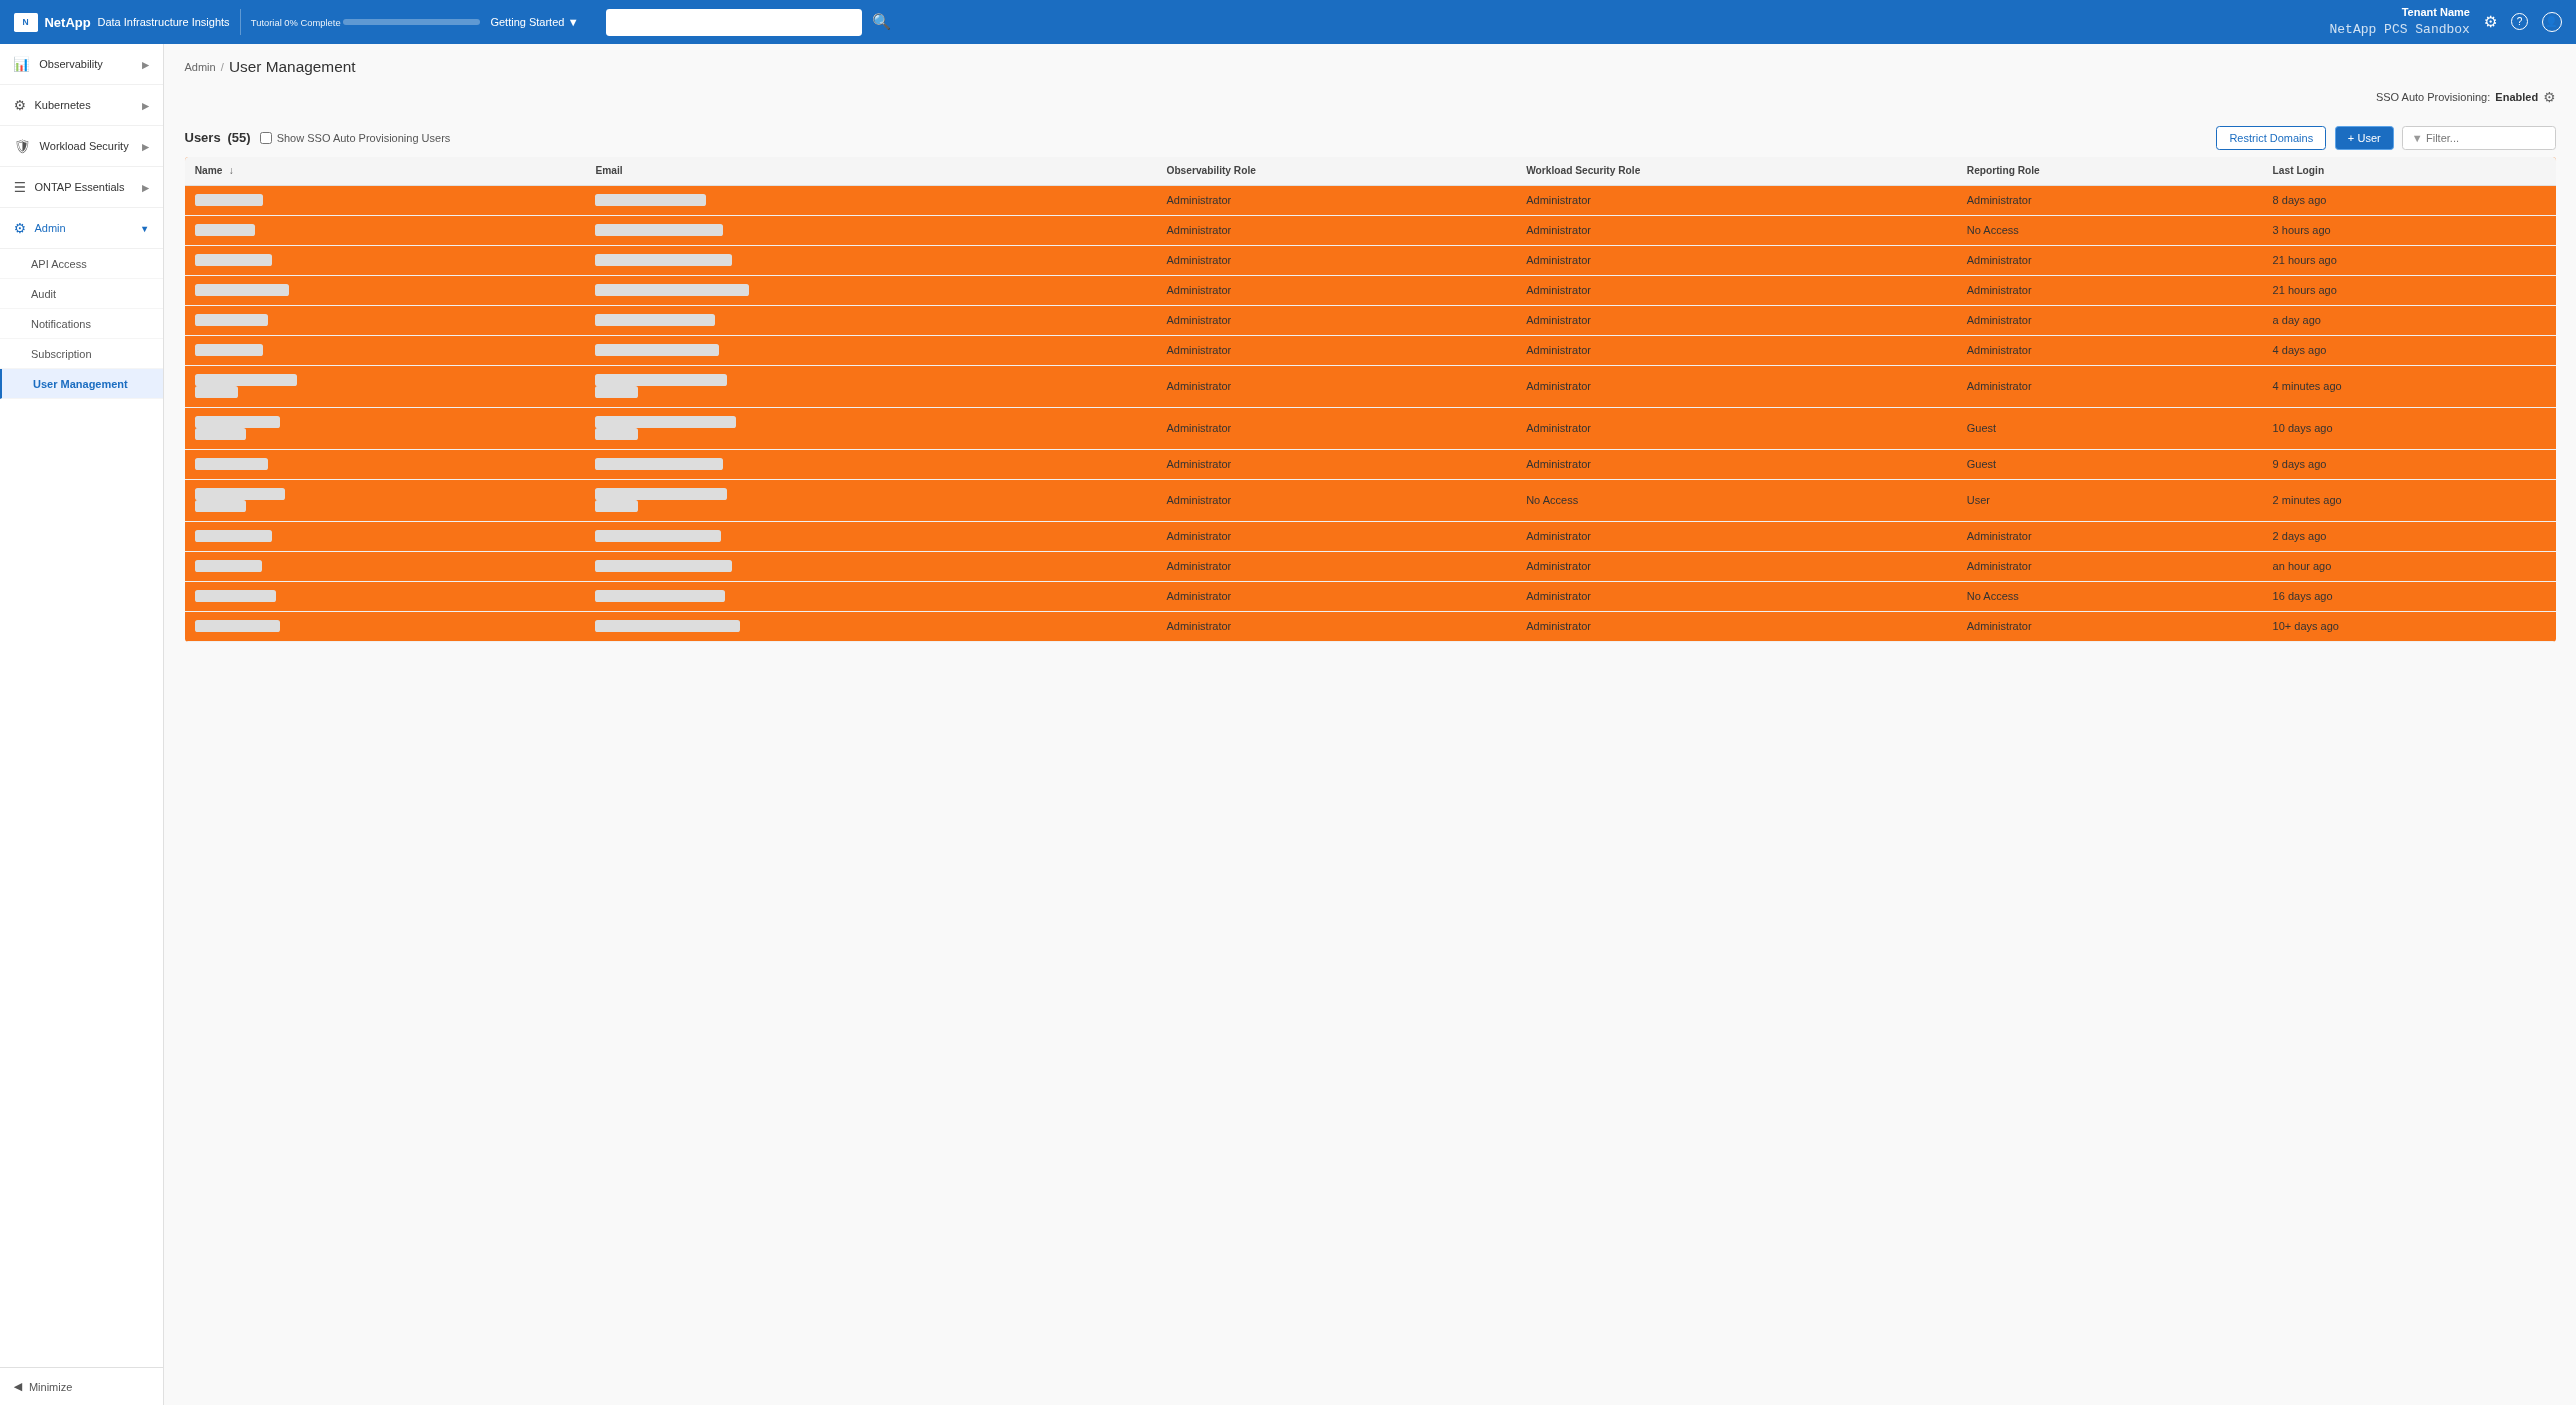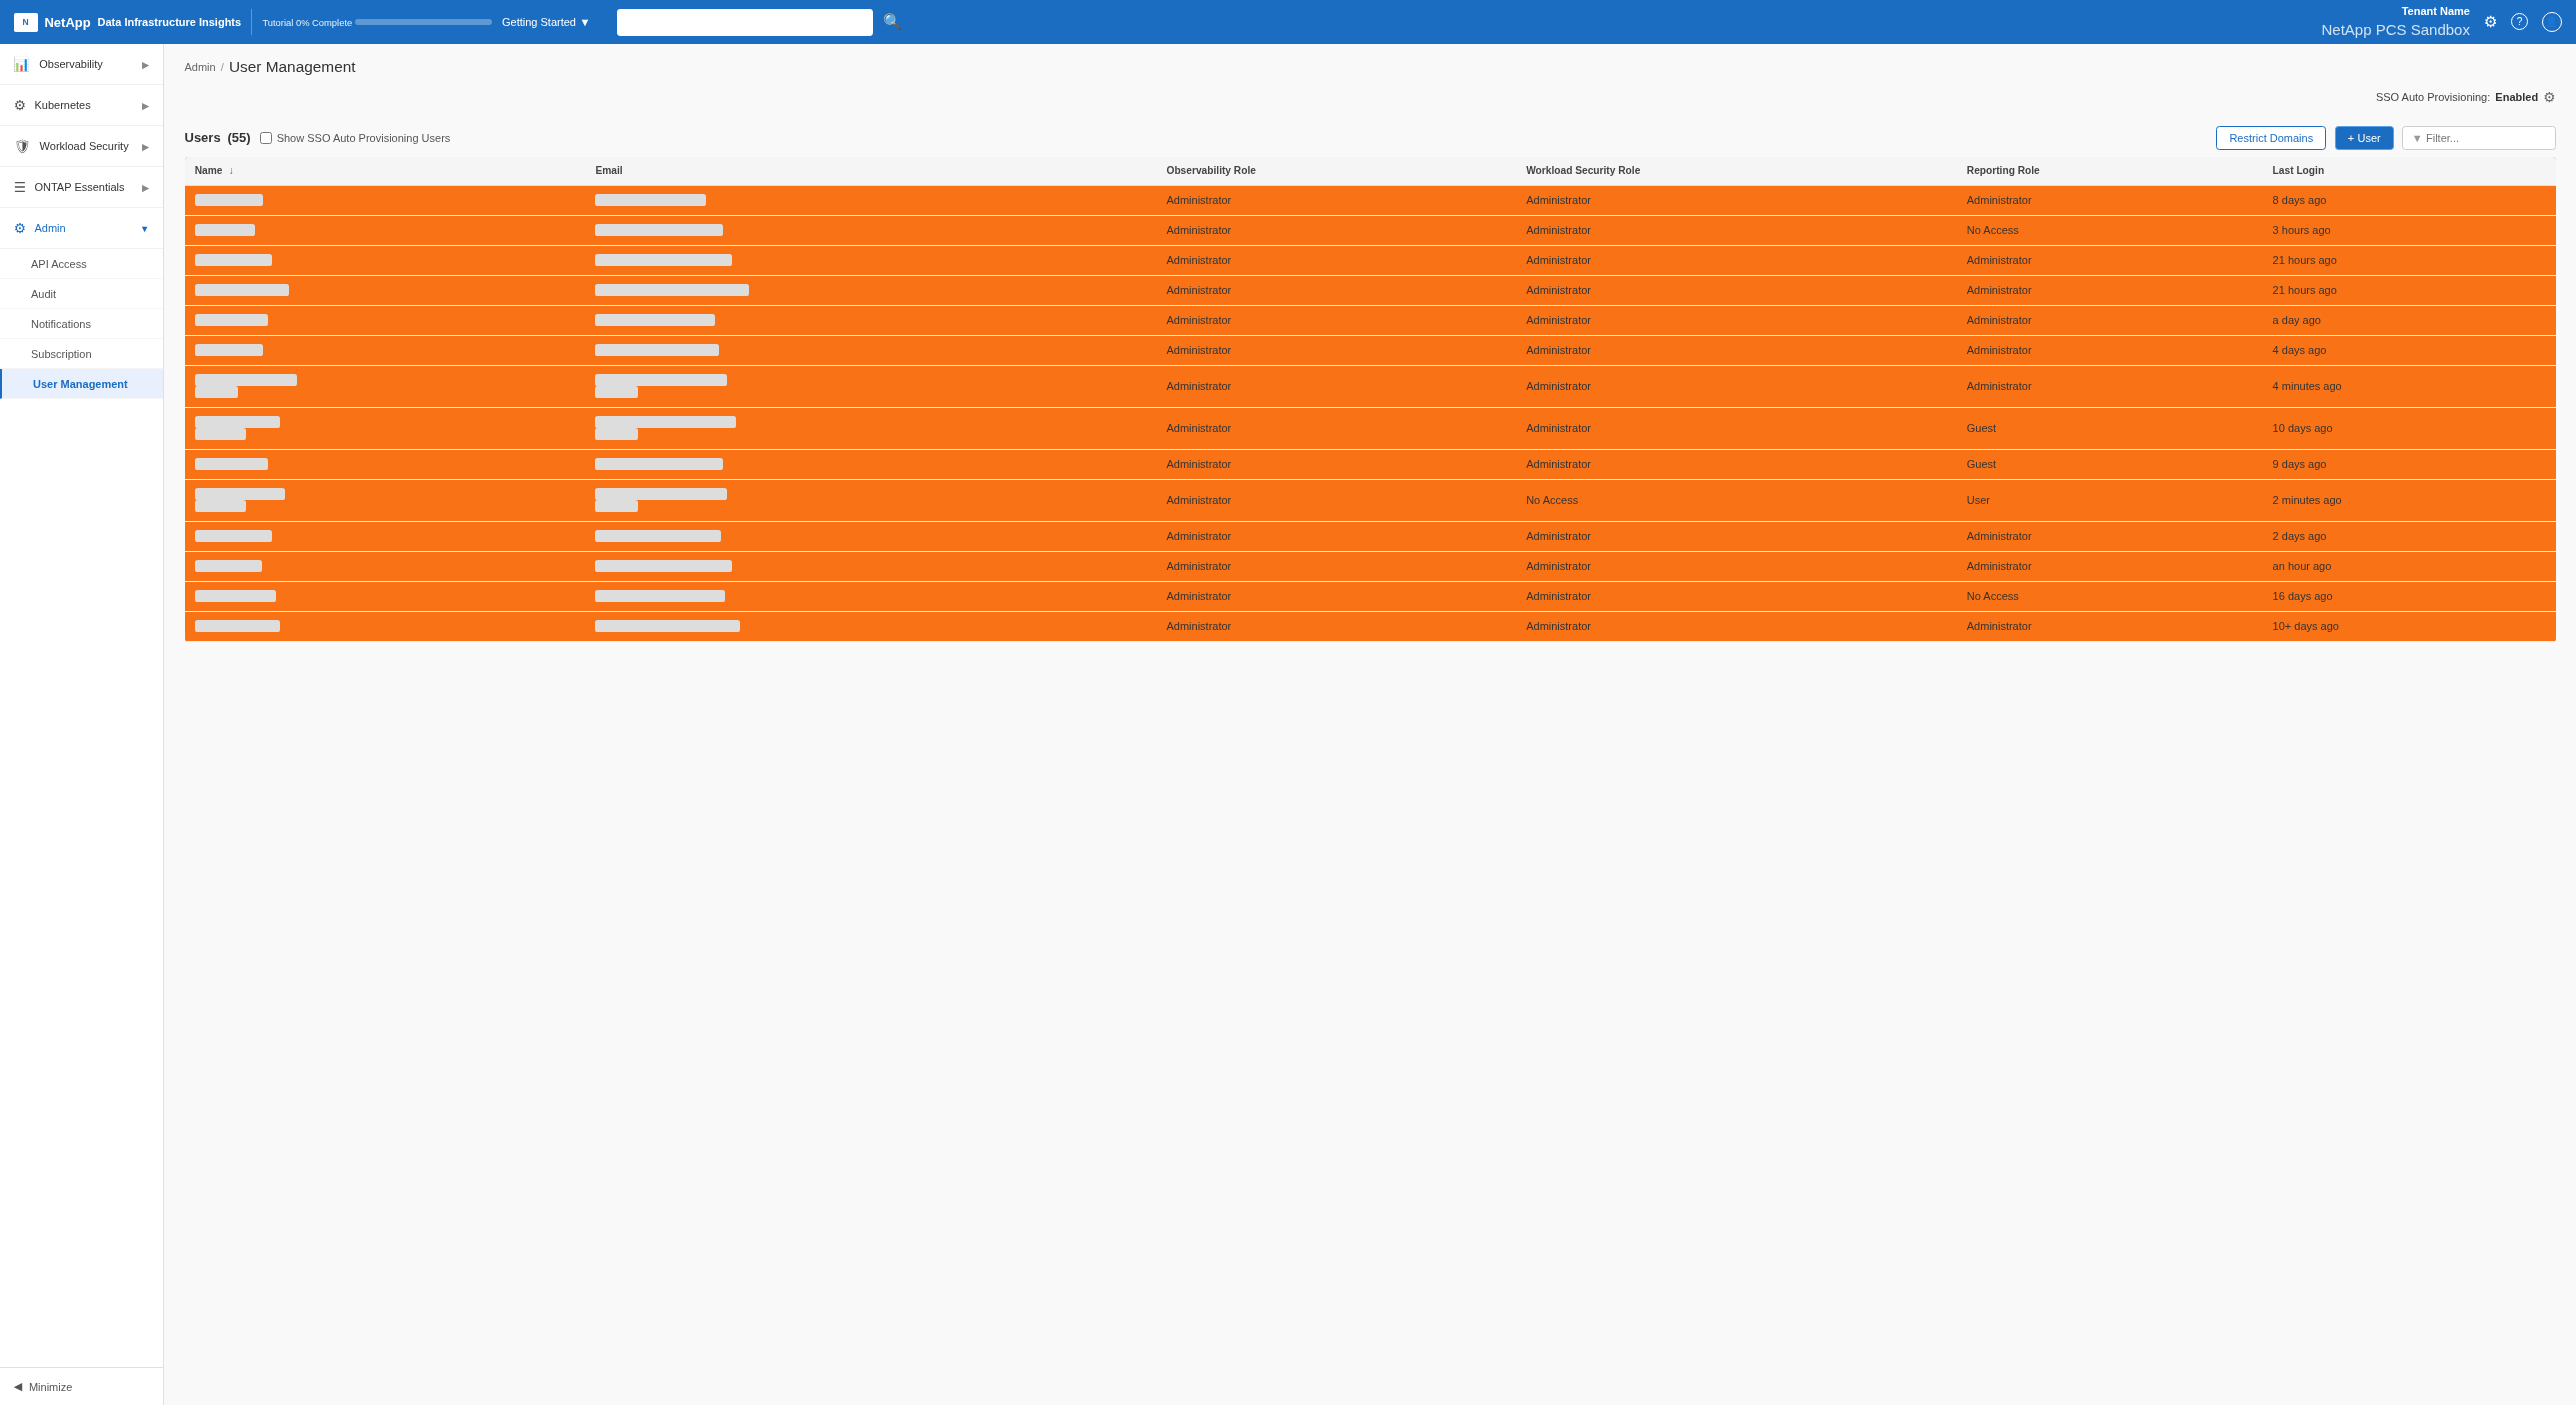--- a/index.html
+++ b/index.html
@@ -75,21 +75,21 @@
       background: white;
     }
     .header-actions {
       margin-left: auto;
       display: flex;
       align-items: center;
       gap: 13.7px;
     }
     .tenant-info { text-align: right; line-height: 1.4; }
     .tenant-name { font-weight: 600; font-size: 11px; }
-    .tenant-sub { font-size: 15px; color: rgba(255,255,255,0.8); }
+    .tenant-sub { font-size: 13px; color: rgba(255,255,255,0.8); font-family: Liberation Mono, monospace; }
     .header-icon-btn {
       color: white;
       cursor: pointer;
       font-size: 15.4px;
       display: flex;
       align-items: center;
     }
 
     
     .layout { display: flex; height: calc(100vh - 44px); }
@@ -279,21 +279,21 @@
   </style>
 </head>
 <body>
 
 <div class="header">
   <div class="header-logo">
     <div class="netapp-icon">
       <span>N</span>
     </div>
     <span>NetApp</span>
-    <span style="font-weight:700; font-size:11px;">Data Infrastructure Insights</span>
+    <span style="font-weight:400; font-size:11px;">Data Infrastructure Insights</span>
   </div>
 
   <div class="header-divider"></div>
 
   <div class="tutorial-bar">
     <span class="tutorial-label">Tutorial 0% Complete</span>
     <div class="tutorial-progress">
       <div class="tutorial-progress-fill"></div>
     </div>
   </div>

